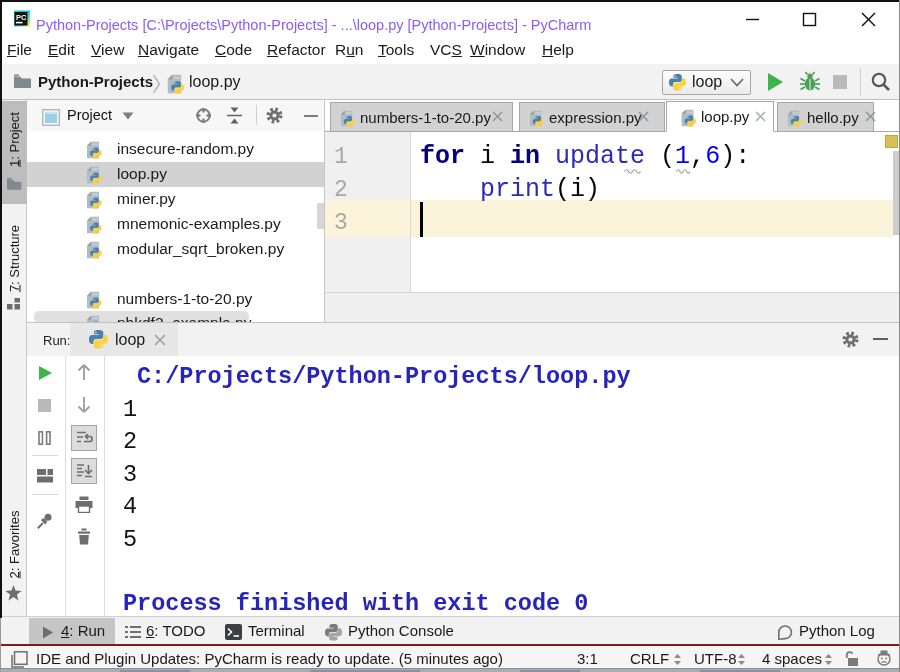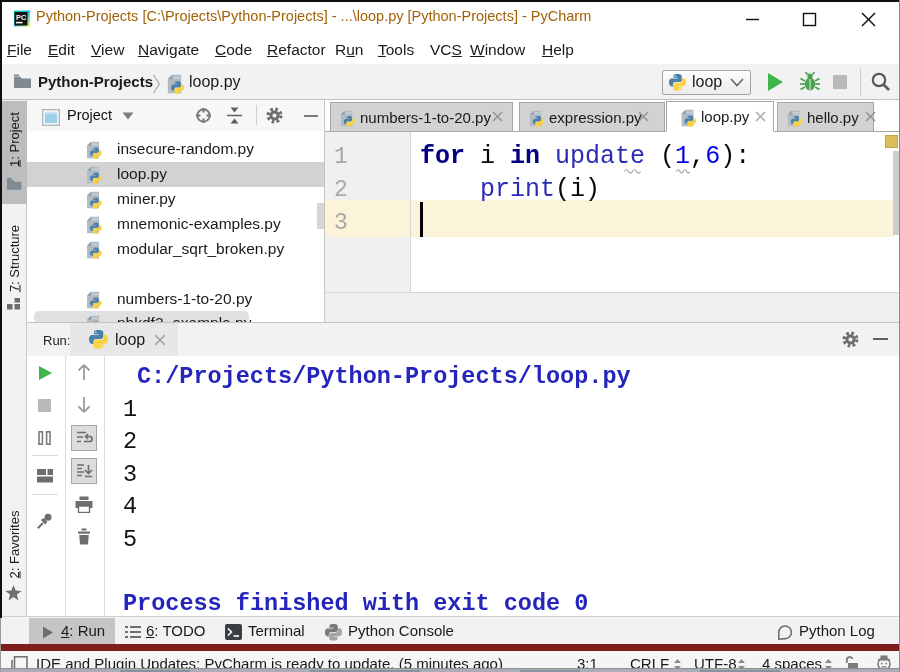--- a/index.html
+++ b/index.html
@@ -4,21 +4,21 @@
 <style>
 * { margin:0; padding:0; box-sizing:border-box; }
 html,body { width:900px; height:672px; overflow:hidden; }
 #win {
   position:relative; width:900px; height:672px; background:#fff;
   font-family:"Liberation Sans", sans-serif; color:#1a1a1a;
 }
 .abs { position:absolute; }
 
 #titlebar { left:0; top:0; width:900px; height:38px; background:#fff; }
-#title-text { left:36px; top:8px; font-size:14.5px; color:#a16207; white-space:nowrap; }
+#title-text { left:36px; top:17px; font-size:14.5px; color:#8b5cf6; white-space:nowrap; }
 
 #menubar { left:0; top:38px; width:882px; height:26px; background:#fff; font-size:15.5px; }
 .mi { position:absolute; top:3px; white-space:nowrap; }
 
 #toolbar { left:0; top:64px; width:900px; height:36px; background:#f2f2f2; border-bottom:1px solid #c0c0c0; }
 
 #stripe { left:0; top:100px; width:27px; height:516px; background:#f2f2f2; border-right:1px solid #c9c9c9; }
 .vlabel { position:absolute; font-size:13px; color:#1a1a1a; white-space:nowrap; transform:rotate(-90deg); transform-origin:center; }
 
 #b-top { left:0; top:0; width:900px; height:2px; background:#101010; }
@@ -54,21 +54,21 @@
 #run-top { left:27px; top:322px; width:873px; height:1px; background:#c2c2c2; }
 #run-header { left:27px; top:323px; width:873px; height:33px; background:#f2f2f2; }
 #run-tab { position:absolute; left:58px; top:0; width:103px; height:33px; background:#e2e2e2; }
 #run-body { left:27px; top:356px; width:873px; height:260px; background:#fff; }
 .rcol-sep { position:absolute; top:0; width:1px; height:260px; background:#dcdcdc; }
 .console-line { position:absolute; font-family:"Liberation Mono",monospace; font-size:23.5px; white-space:pre; }
 .cblue { color:#2525bd;font-weight:bold; }
 .cblk { color:#111; }
 
 #bottombar { left:0; top:616px; width:900px; height:28px; background:#f2f2f2; border-top:1px solid #cfcfcf; font-size:15px; }
-#statusbar { left:0; top:644px; width:900px; height:24px; background:#f5f5f5; border-top:7px solid #7f1d1d; font-size:15px; }
+#statusbar { left:0; top:644px; width:900px; height:24px; background:#f5f5f5; border-top:2px solid #7f1d1d; font-size:15px; }
 #taskstrip { left:0; top:668px; width:900px; height:4px; background:#a9aeb6; border-top:1px solid #8e8e8e; }
 .bi { position:absolute; top:5px; white-space:nowrap; }
 .si { position:absolute; top:4px; white-space:nowrap; }
 </style>
 </head>
 <body>
 <div id="win">
 
 <svg width="0" height="0" style="position:absolute">
   <defs>

